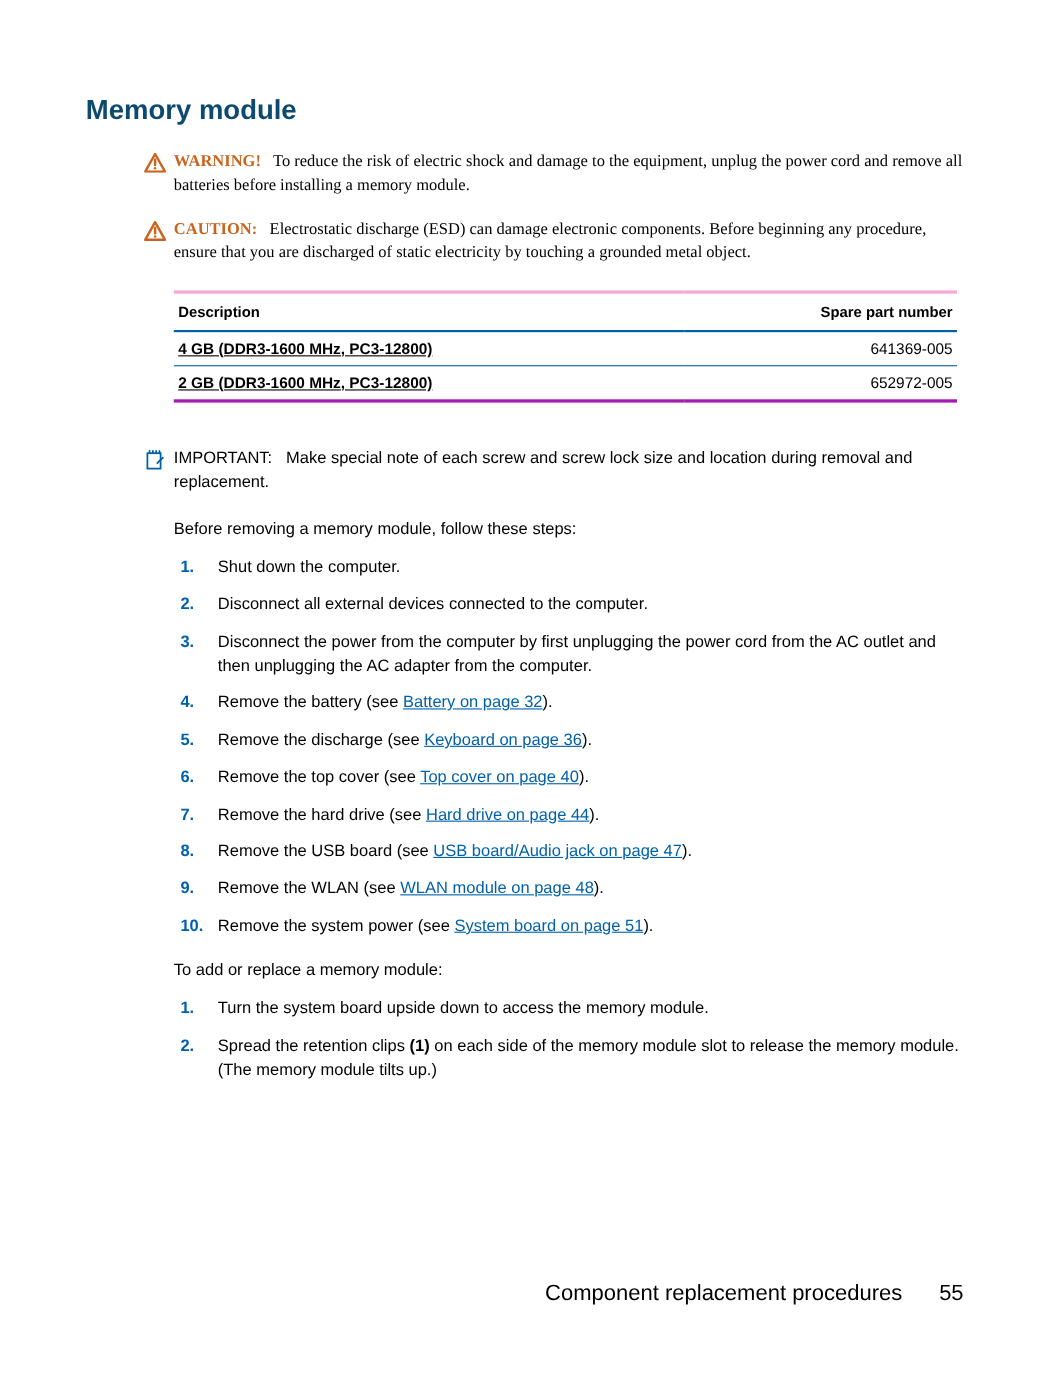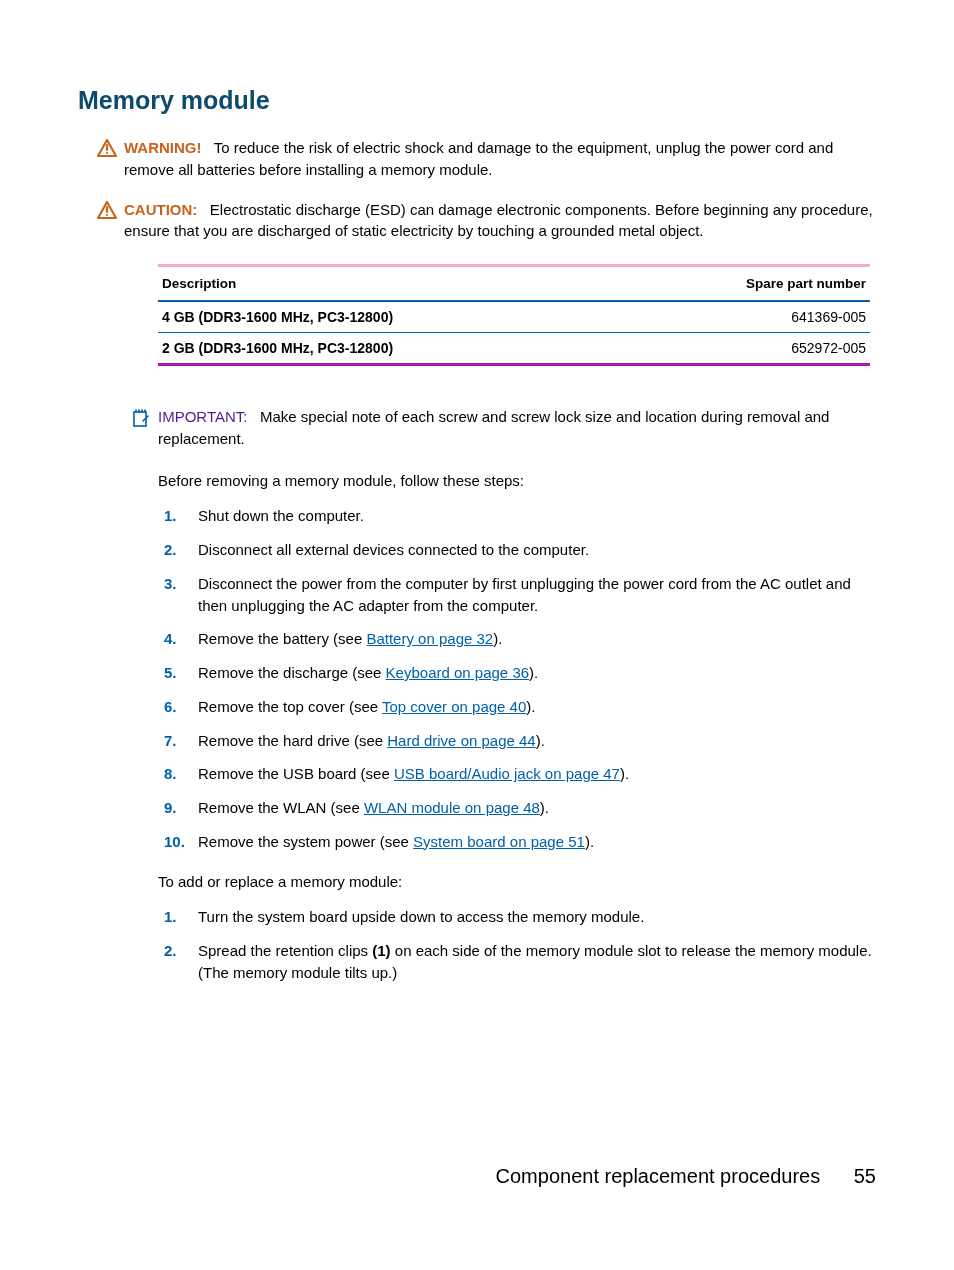--- a/index.html
+++ b/index.html
@@ -19,36 +19,37 @@
     position: relative;
     height: 100%;
   }
   h1.section-title {
     color: #0c4a6e;
     font-size: 25px;
     font-weight: bold;
     margin: 0 0 22px 0;
   }
   .notice {
-    margin-left: 46px;
+    margin-left: 80px;
     margin-bottom: 18px;
     position: relative;
     line-height: 1.45;
+    font-family: Liberation Serif, serif;
   }
   .notice .icon {
     position: absolute;
     left: -27px;
     top: 2px;
   }
   .notice .label {
     font-weight: bold;
   }
   .warn-label { color: #c8641e; }
   .cap-label { color: #c8641e; }
-  .imp-label { color: #4c1d95; margin-top: 20px; }
+  .imp-label { color: #000000; margin-top: 20px; }
   table.parts {
     margin-left: 80px;
     border-collapse: collapse;
     width: 712px;
     margin-top: 22px;
     margin-bottom: 40px;
   }
   table.parts thead tr { border-top: 3px solid #f9a8d4; border-bottom: 2px solid #0060a9; }
   table.parts th {
     text-align: left;
@@ -56,21 +57,21 @@
     font-weight: bold;
     padding: 9px 4px;
   }
   table.parts th.right { text-align: right; }
   table.parts tbody tr { border-bottom: 1px solid #0060a9; }
   table.parts tbody tr:last-child { border-bottom: 3px solid #a21caf; }
   table.parts td {
     padding: 7px 4px;
     font-size: 14px;
   }
-  table.parts td.desc { font-weight: bold; }
+  table.parts td.desc { font-weight: bold; text-decoration: underline; }
   table.parts td.num { text-align: right; }
   .body-text {
     margin-left: 80px;
     line-height: 1.45;
     margin-top: 0;
     margin-bottom: 14px;
   }
   .important-notice {
     margin-left: 80px;
     position: relative;

